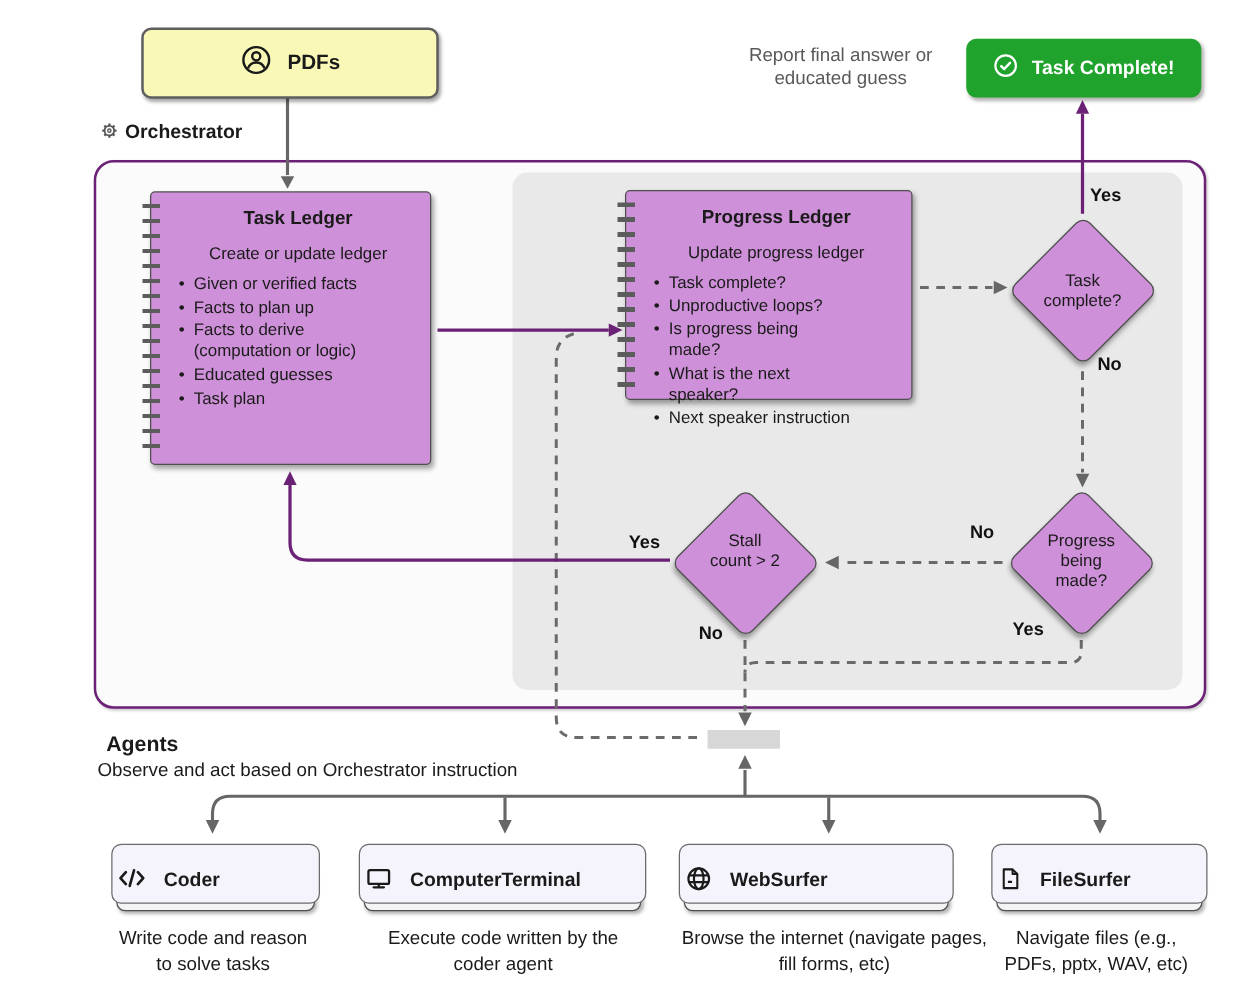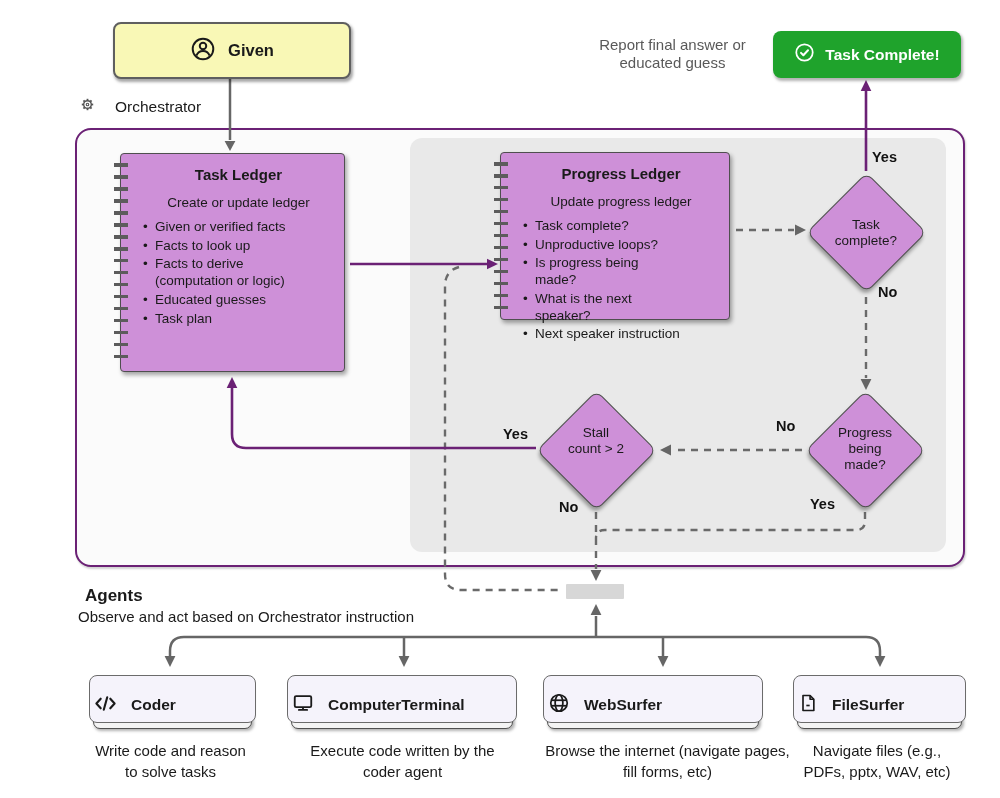--- a/index.html
+++ b/index.html
@@ -12,22 +12,22 @@
 
   
   #task-box{
     left:113px;top:22px;width:234px;height:53px;z-index:4;
     background:var(--yellow-task,#F9F8B6);border:2px solid #5f5f5f;border-radius:8px;
     box-shadow:1.5px 2.5px 3px rgba(0,0,0,.35);
     display:flex;align-items:center;justify-content:center;gap:12px;
     font-size:16.5px;font-weight:bold;
   }
   #orchestrator-label{
-    left:80px;top:97px;z-index:4;display:flex;align-items:center;gap:20px;
-    font-size:15.5px;font-weight:normal;
+    left:80px;top:97px;z-index:4;display:flex;align-items:flex-start;gap:5px;
+    font-size:15.5px;font-weight:bold;
   }
   #report-note{
     left:575px;top:36px;width:195px;z-index:4;text-align:center;
     font-size:15px;line-height:1.18;color:#595959;
   }
   #complete-banner{
     left:773px;top:31px;width:188px;height:47px;z-index:4;
     background:var(--green-banner,#1FA32C);border-radius:8px;color:#fff;
     box-shadow:1.5px 2.5px 3px rgba(0,0,0,.3);
     display:flex;align-items:center;justify-content:center;gap:10px;
@@ -152,21 +152,21 @@
   </svg>
 
   <div id="task-box" class="abs">
     <span>
       <svg viewBox="0 0 24 24" width="26" height="26">
           <circle cx="12" cy="12" r="9.5" fill="none" stroke="#1a1a1a" stroke-width="1.8"></circle>
           <circle cx="12" cy="9.3" r="3" fill="none" stroke="#1a1a1a" stroke-width="1.8"></circle>
           <path d="M5.9 18.1 C7.2 14.9 9.3 13.9 12 13.9 C14.7 13.9 16.8 14.9 18.1 18.1" fill="none" stroke="#1a1a1a" stroke-width="1.8"></path>
         </svg>
     </span>
-    <span>Given</span>
+    <span>PDFs</span>
   </div>
 
   <div id="orchestrator-label" class="abs">
     <span>
       <svg viewBox="0 0 20 20" width="15" height="15" fill="none" stroke="#555">
         <circle cx="10" cy="10" r="5.1" stroke-width="1.9"></circle>
         <circle cx="10" cy="10" r="1.7" stroke-width="1.5"></circle>
         <g stroke-width="2.4">
           <line x1="15.2" y1="10" x2="17.6" y2="10"></line>
             <line x1="13.68" y1="13.68" x2="15.37" y2="15.37"></line>
@@ -195,21 +195,21 @@
         </svg>
     </span>
     <span>Task Complete!</span>
   </div>
 
   <div id="task-ledger" class="abs ledger">
     <div class="ledger-title">Task Ledger</div>
     <div class="ledger-subtitle">Create or update ledger</div>
     <ul>
       <li>Given or verified facts</li>
-      <li>Facts to look up</li>
+      <li>Facts to plan up</li>
       <li>Facts to derive
 (computation or logic)</li>
       <li>Educated guesses</li>
       <li>Task plan</li>
     </ul>
   </div>
 
   <div id="progress-ledger" class="abs ledger">
     <div class="ledger-title">Progress Ledger</div>
     <div class="ledger-subtitle">Update progress ledger</div>

